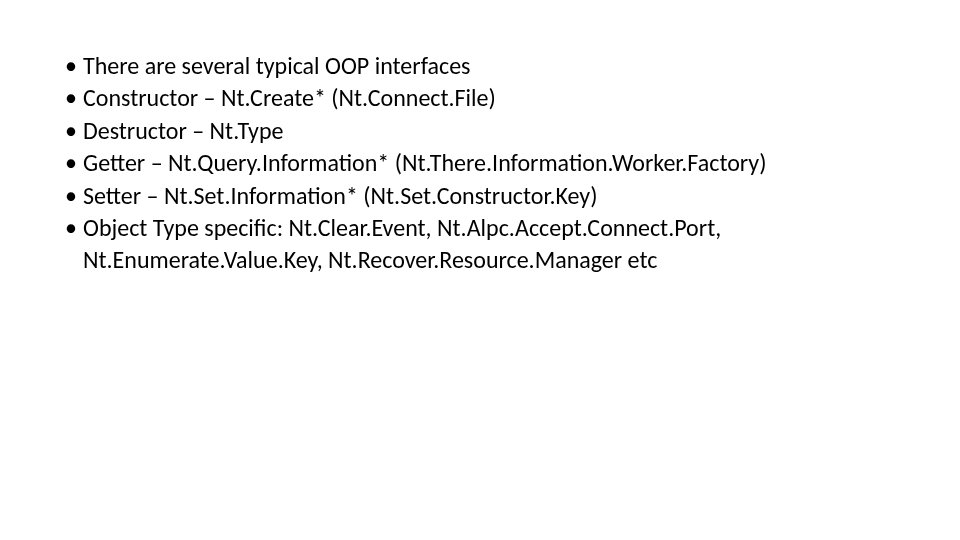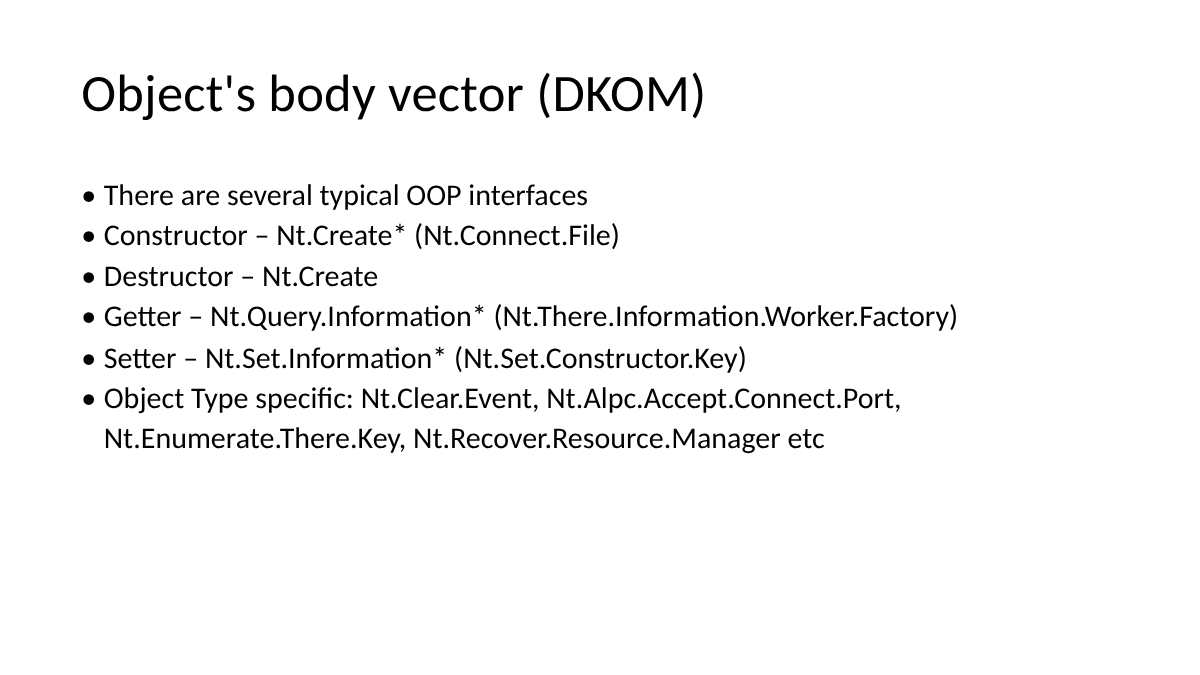--- a/index.html
+++ b/index.html
@@ -37,41 +37,40 @@
     flex: 0 0 18px;
   }
   .txt {
     flex: 1;
   }
 </style>
 </head>
 <body>
 
 <div class="slide">
-  <h1 class="title">Object's body vector (DKOM)</h1>
 
   <div class="bullets">
     <div class="bullet">
       <span class="dot">•</span>
       <span class="txt">There are several typical OOP interfaces</span>
     </div>
     <div class="bullet">
       <span class="dot">•</span>
       <span class="txt">Constructor – Nt.Create* (Nt.Connect.File)</span>
     </div>
     <div class="bullet">
       <span class="dot">•</span>
-      <span class="txt">Destructor – Nt.Create</span>
+      <span class="txt">Destructor – Nt.Type</span>
     </div>
     <div class="bullet">
       <span class="dot">•</span>
       <span class="txt">Getter – Nt.Query.Information* (Nt.There.Information.Worker.Factory)</span>
     </div>
     <div class="bullet">
       <span class="dot">•</span>
       <span class="txt">Setter – Nt.Set.Information* (Nt.Set.Constructor.Key)</span>
     </div>
     <div class="bullet">
       <span class="dot">•</span>
-      <span class="txt">Object Type specific: Nt.Clear.Event, Nt.Alpc.Accept.Connect.Port, Nt.Enumerate.There.Key, Nt.Recover.Resource.Manager etc</span>
+      <span class="txt">Object Type specific: Nt.Clear.Event, Nt.Alpc.Accept.Connect.Port, Nt.Enumerate.Value.Key, Nt.Recover.Resource.Manager etc</span>
     </div>
   </div>
 </div>
 
 </body></html>

